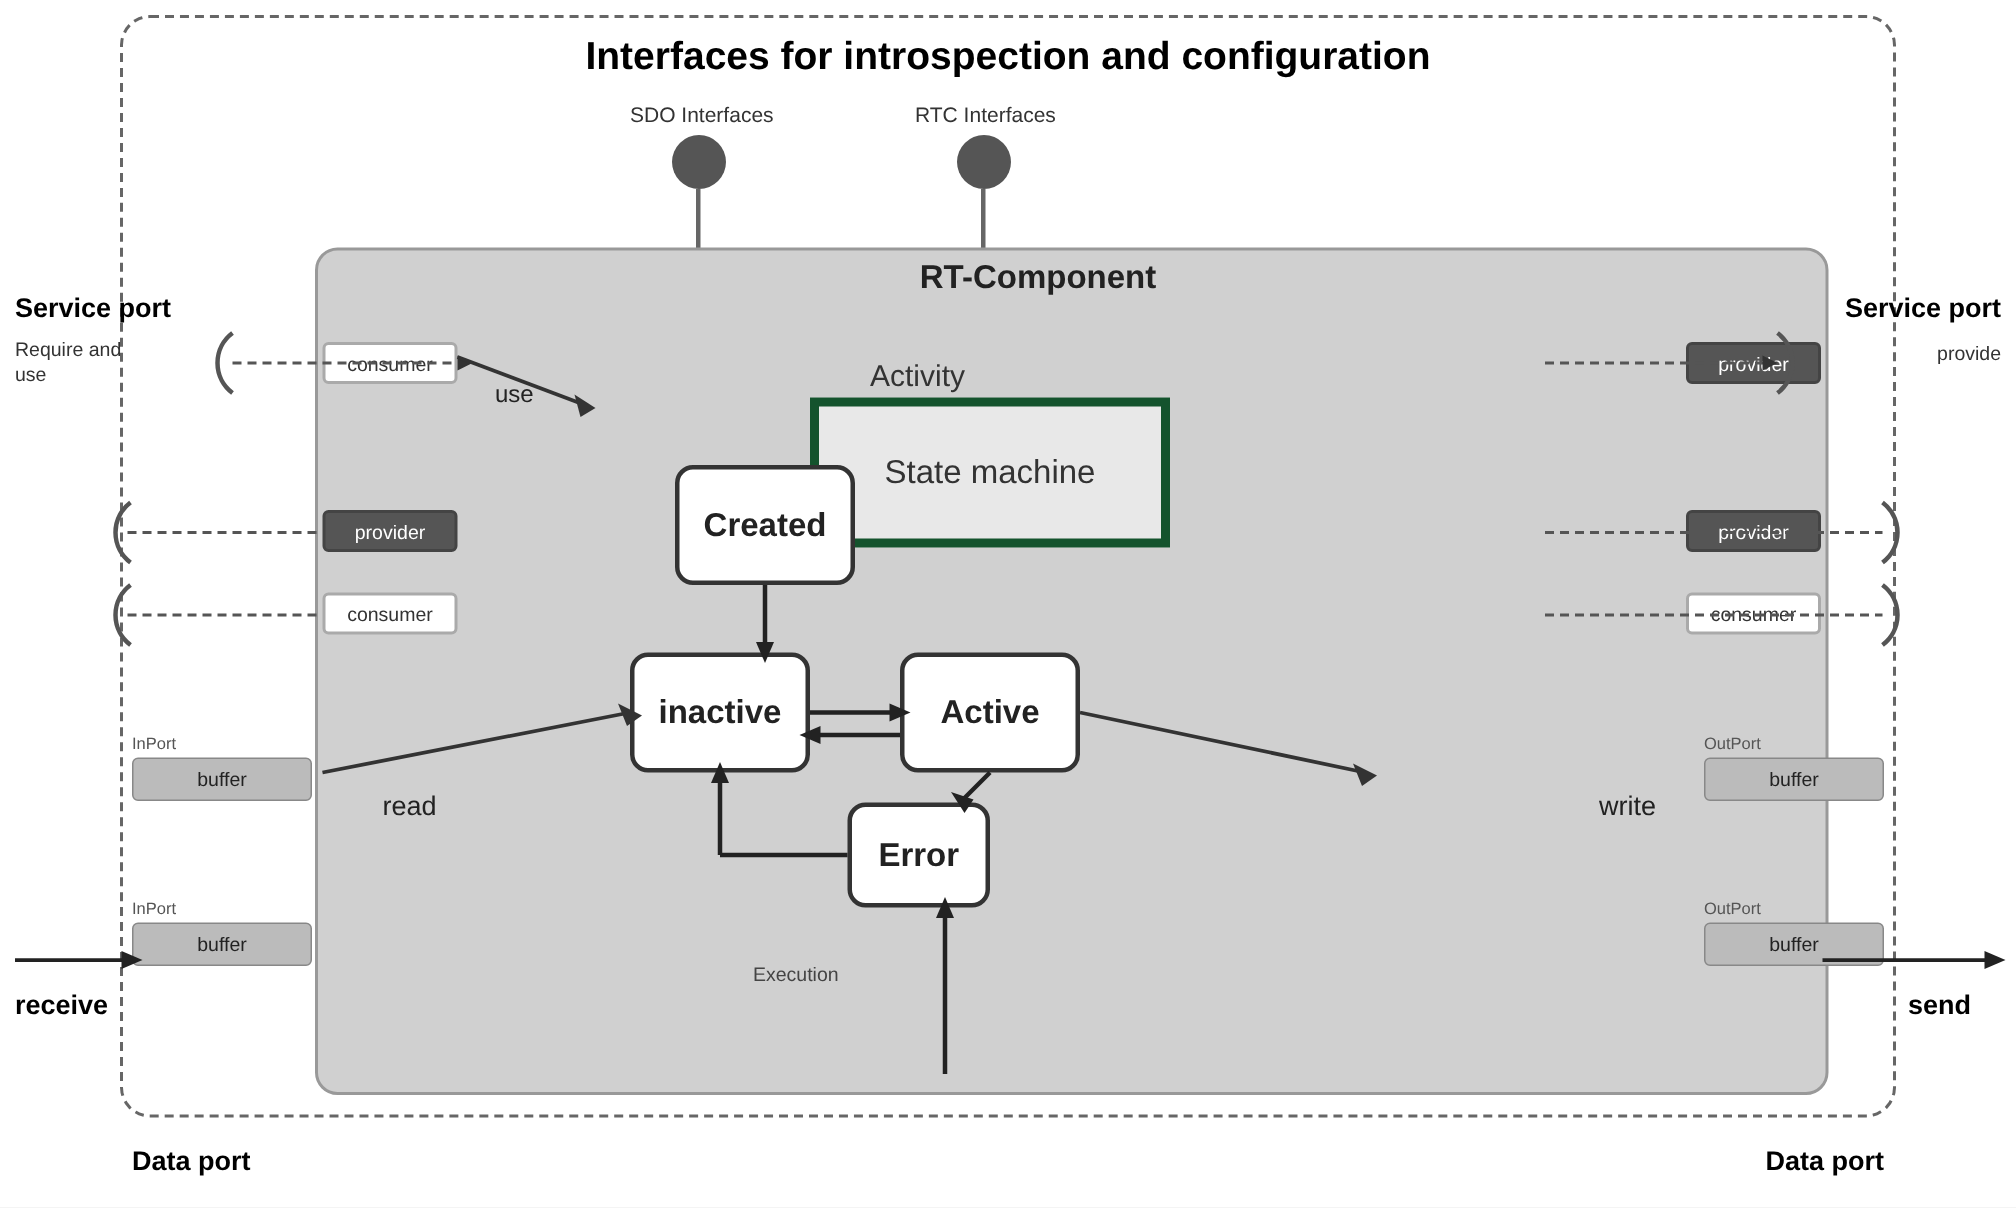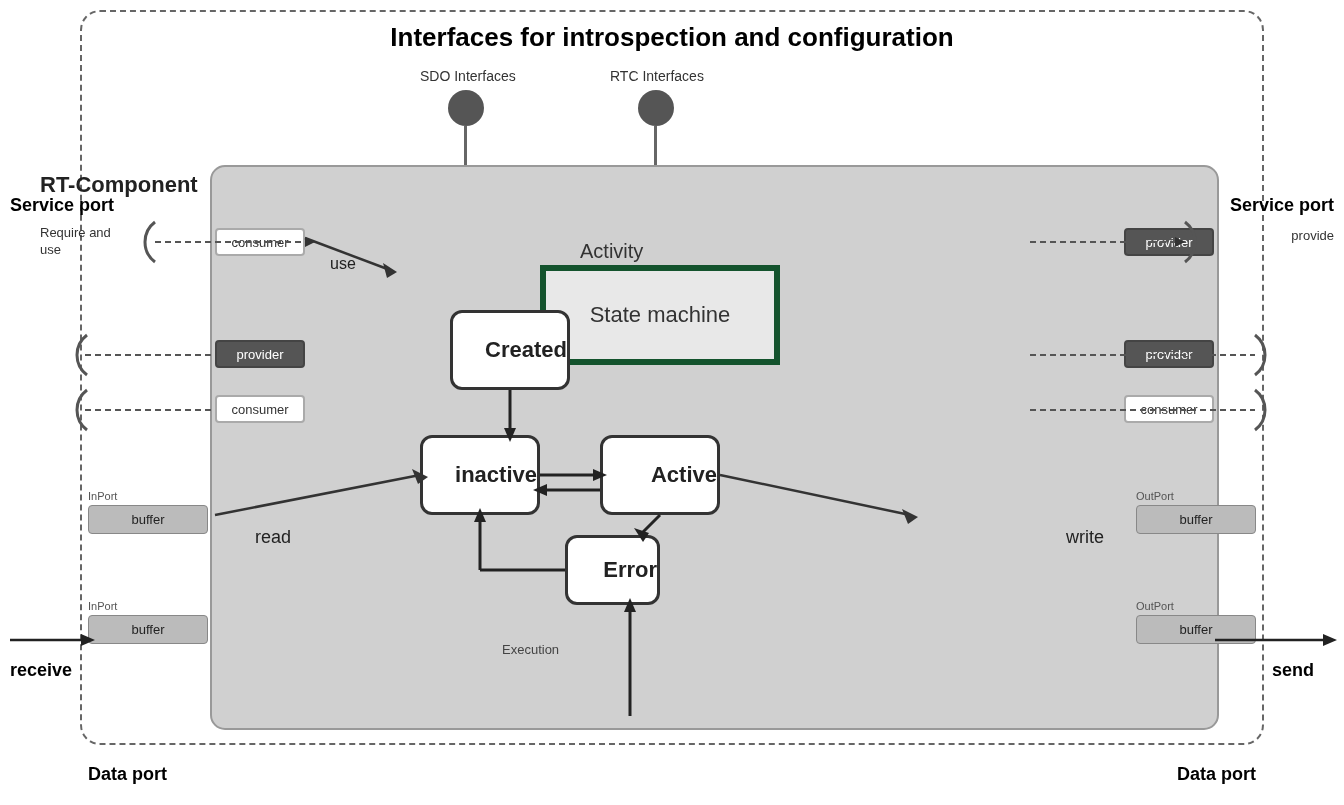--- a/index.html
+++ b/index.html
@@ -102,21 +102,21 @@
       background: #d0d0d0;
       border-radius: 15px;
       border: 2px solid #999;
     }
 
     .rt-component-label {
       position: absolute;
       top: 172px;
       left: 0;
       right: 0;
-      text-align: left;
+      text-align: center;
       font-size: 22px;
       font-weight: bold;
       color: #222;
       margin-left: 40px;
     }
 
     
     .activity-label {
       position: absolute;
       top: 240px;
@@ -205,21 +205,21 @@
     }
 
     
     .state-box {
       position: absolute;
       background: #fff;
       border: 3px solid #333;
       border-radius: 12px;
       display: flex;
       align-items: center;
-      justify-content: flex-end;
+      justify-content: center;
       font-size: 22px;
       font-weight: bold;
       color: #222;
     }
 
     .created-box {
       top: 310px;
       left: 450px;
       width: 120px;
       height: 80px;
@@ -327,21 +327,20 @@
       font-size: 18px;
       font-weight: bold;
     }
     .require-use-label {
       position: absolute;
       top: 225px;
       left: 10px;
       font-size: 13px;
       color: #333;
       line-height: 1.3;
-      margin-left: 30px;
     }
     .provide-label {
       position: absolute;
       top: 228px;
       right: 10px;
       font-size: 13px;
       color: #333;
     }
 
     

